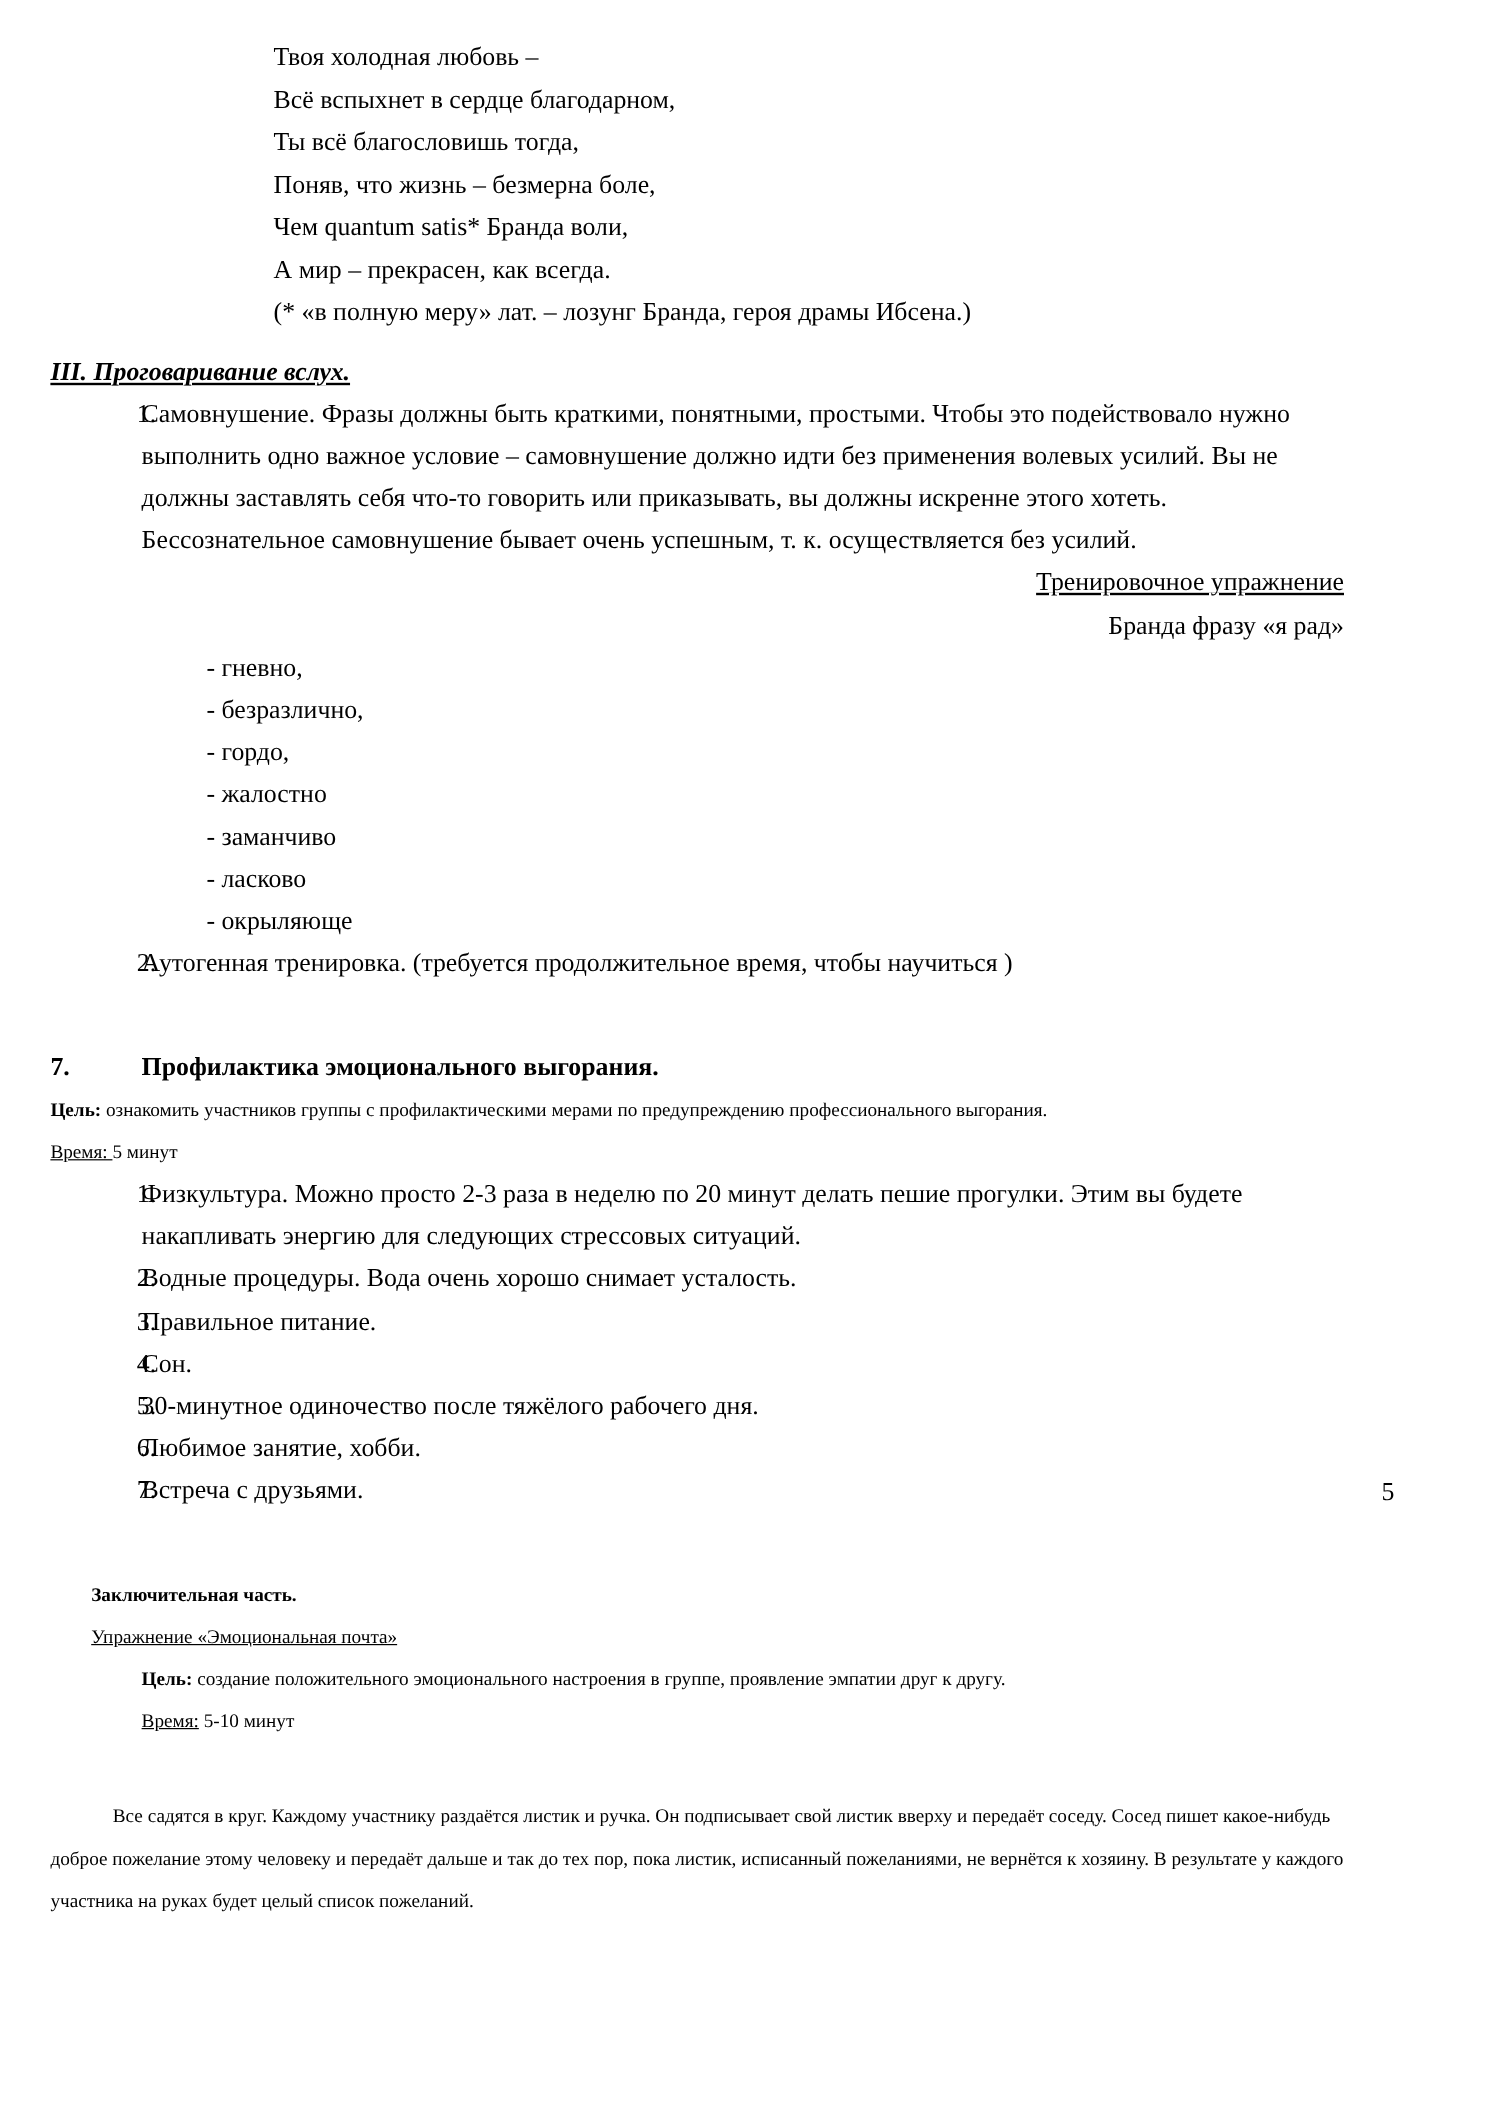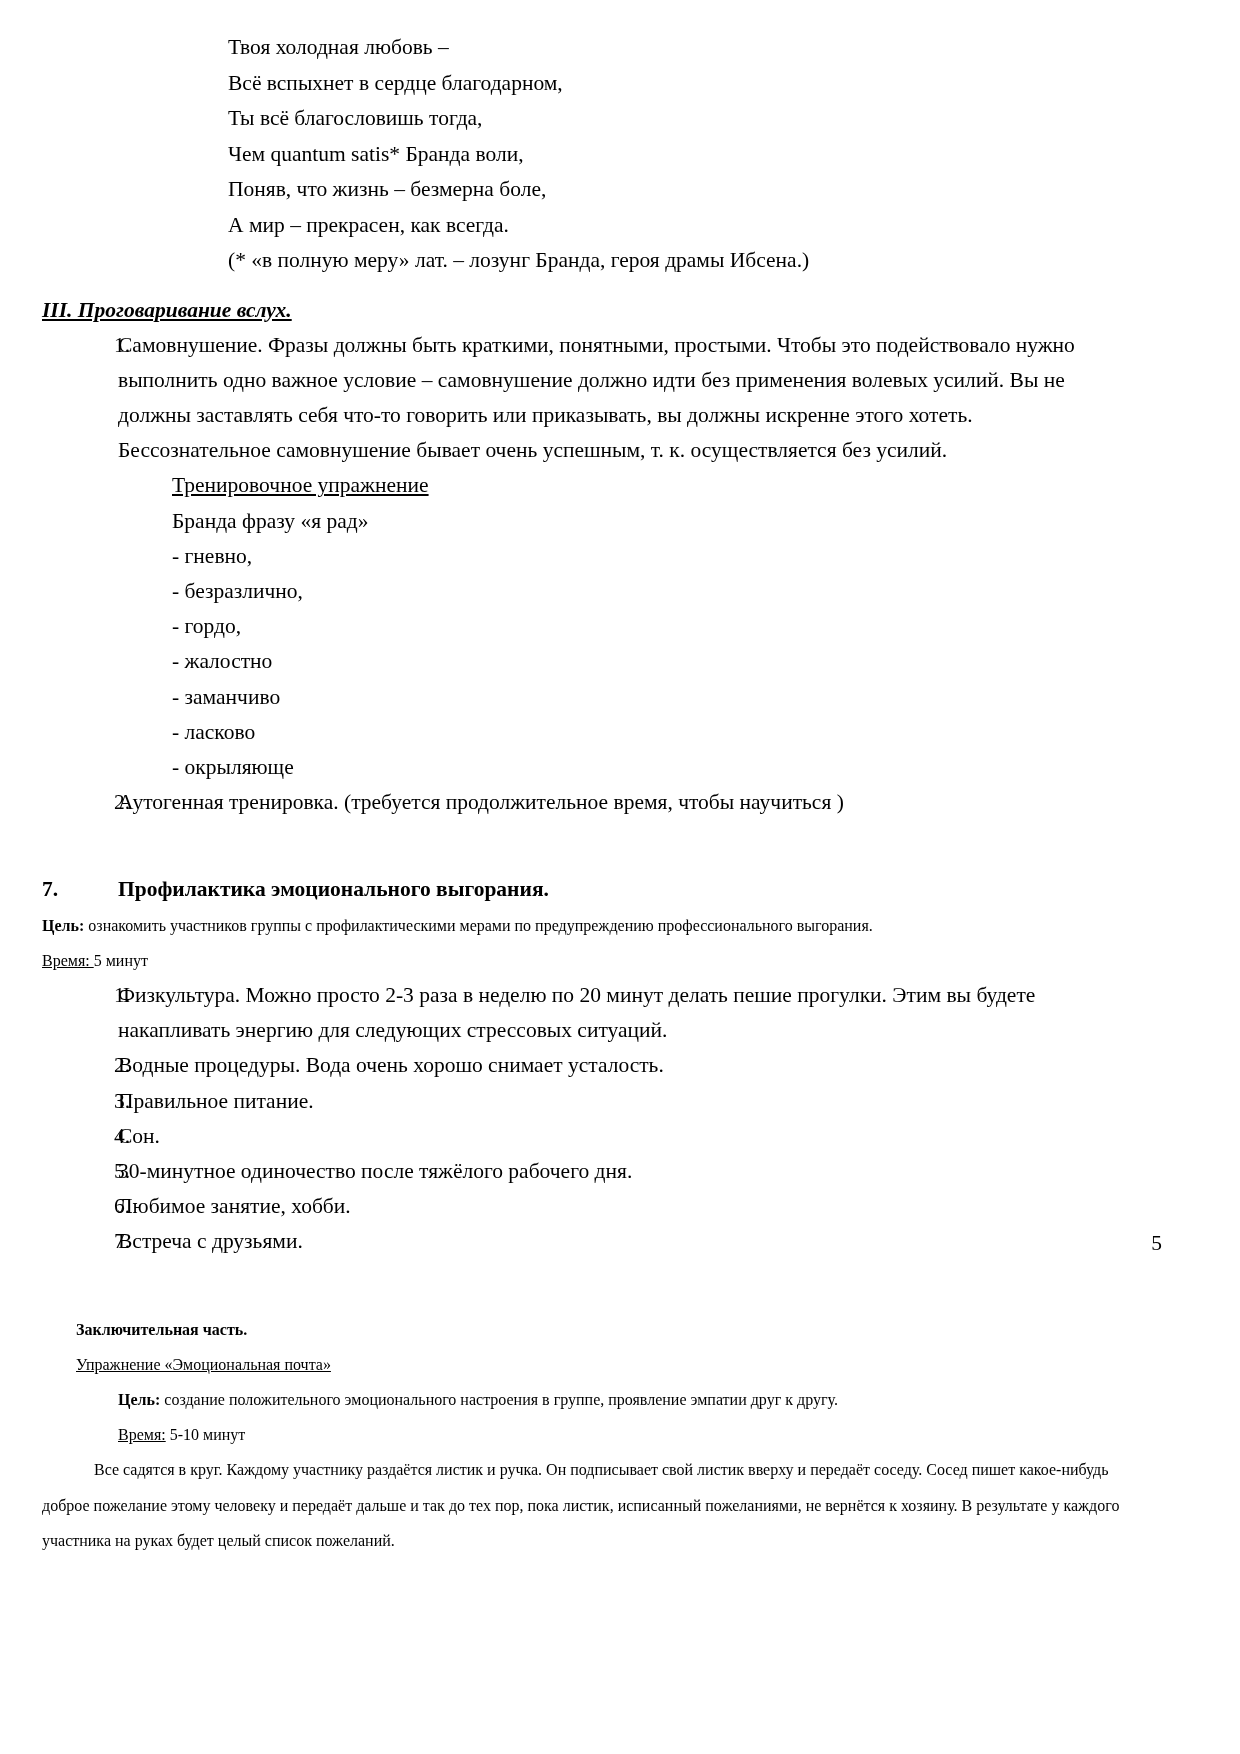--- a/index.html
+++ b/index.html
@@ -44,43 +44,43 @@
   }
   .numitem .num {
     width:76px;
     flex:0 0 76px;
     padding-left:72px;
     box-sizing:border-box;
   }
   .numitem .txt { flex:1 1 auto; }
   .dashlist { padding-left:130px; }
   .dashlist .ln { line-height:35.2px; }
-  .sub-ul { padding-left:130px; font-size:21.5px; line-height:35.2px; }
+  .sub-ul { padding-left:130px; font-size:21.5px; line-height:35.2px;text-align:right; }
   .gap-lg { height:52px; }
   .blockpara { font-size:16px; line-height:35.2px; }
   .pagenum {
     position:absolute;
     right:78px;
     bottom:168px;
     font-size:21.5px;
     line-height:1;
   }
   .exlist { font-size:21.5px; line-height:35.2px; }
 </style>
 </head>
 <body>
 
 <div class="page">
 
   <div class="poem">
     <div class="ln">Твоя холодная любовь –</div>
     <div class="ln">Всё вспыхнет в сердце благодарном,</div>
     <div class="ln">Ты всё благословишь тогда,</div>
+    <div class="ln">Поняв, что жизнь – безмерна боле,</div>
     <div class="ln">Чем quantum satis* Бранда воли,</div>
-    <div class="ln">Поняв, что жизнь – безмерна боле,</div>
     <div class="ln">А мир – прекрасен, как всегда.</div>
     <div class="ln">(* «в полную меру» лат. – лозунг Бранда, героя драмы Ибсена.)</div>
   </div>
 
   <div class="head3">
     <span>III. Проговаривание вслух.</span>
   </div>
 
   <div class="numitem">
     <span class="num">1.</span>
@@ -164,16 +164,16 @@
   </div>
 
   <div class="blockpara indent-first">
     <span class="b">Цель:</span><span> создание положительного эмоционального настроения в группе, проявление эмпатии друг к другу.</span>
   </div>
 
   <div class="blockpara" style="padding-left:76px;">
     <span class="u">Время:</span><span> 5-10 минут</span>
   </div>
 
-  <div class="blockpara" style="text-indent:52px;">Все садятся в круг. Каждому участнику раздаётся листик и ручка. Он подписывает свой листик вверху и передаёт соседу. Сосед пишет какое-нибудь доброе пожелание этому человеку и передаёт дальше и так до тех пор, пока листик, исписанный пожеланиями, не вернётся к хозяину. В результате у каждого участника на руках будет целый список пожеланий.</div>
+  <div class="blockpara" style="text-indent:52px;margin-top:44px;">Все садятся в круг. Каждому участнику раздаётся листик и ручка. Он подписывает свой листик вверху и передаёт соседу. Сосед пишет какое-нибудь доброе пожелание этому человеку и передаёт дальше и так до тех пор, пока листик, исписанный пожеланиями, не вернётся к хозяину. В результате у каждого участника на руках будет целый список пожеланий.</div>
 
   <div class="pagenum">5</div>
 </div>
 
 </body></html>

